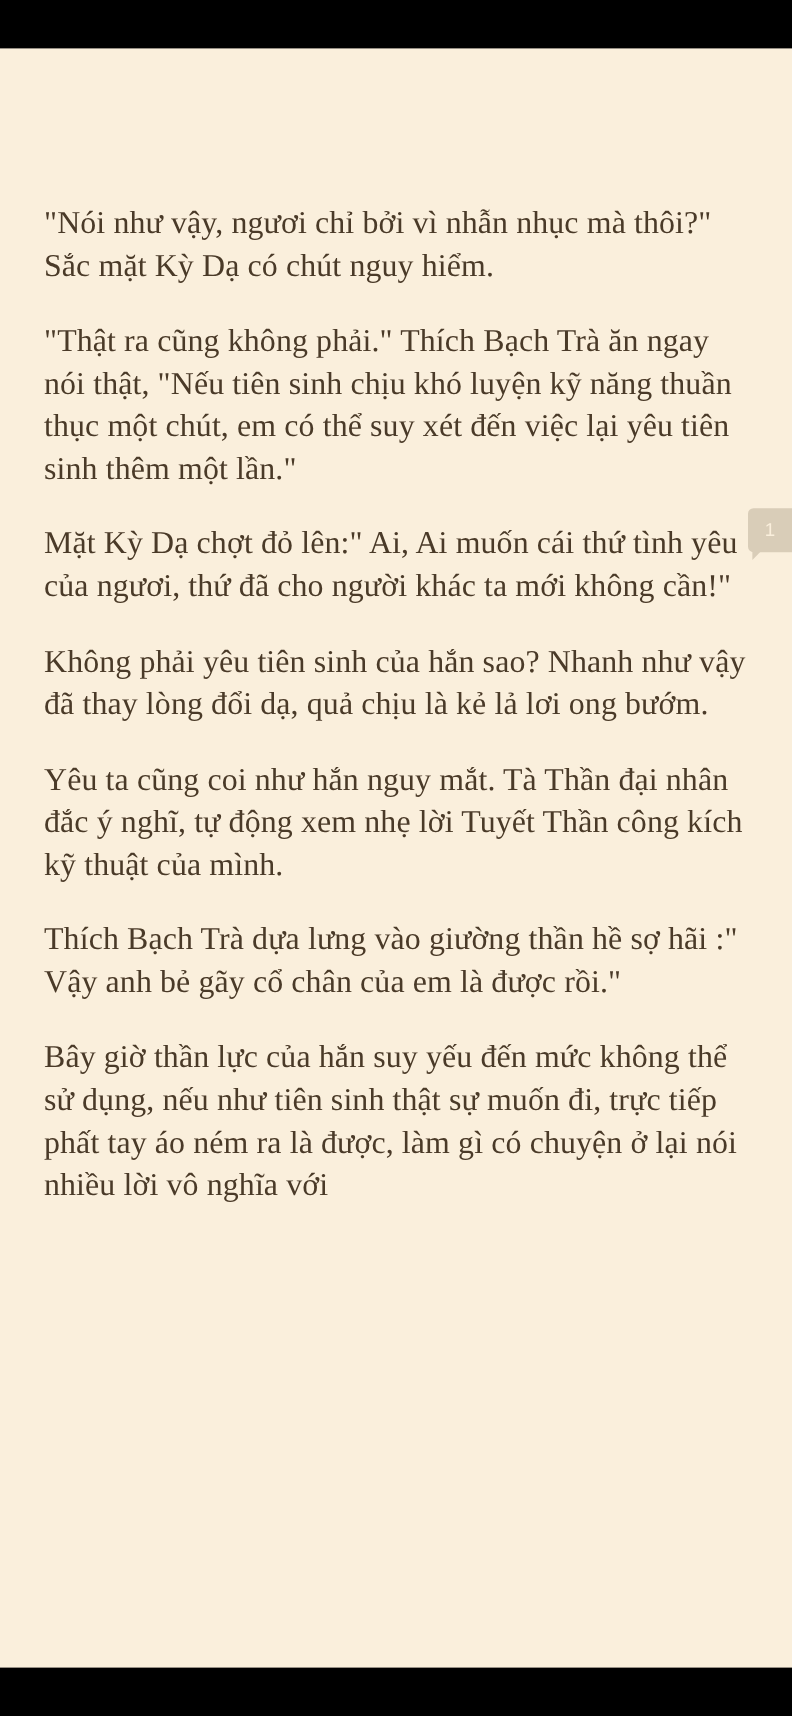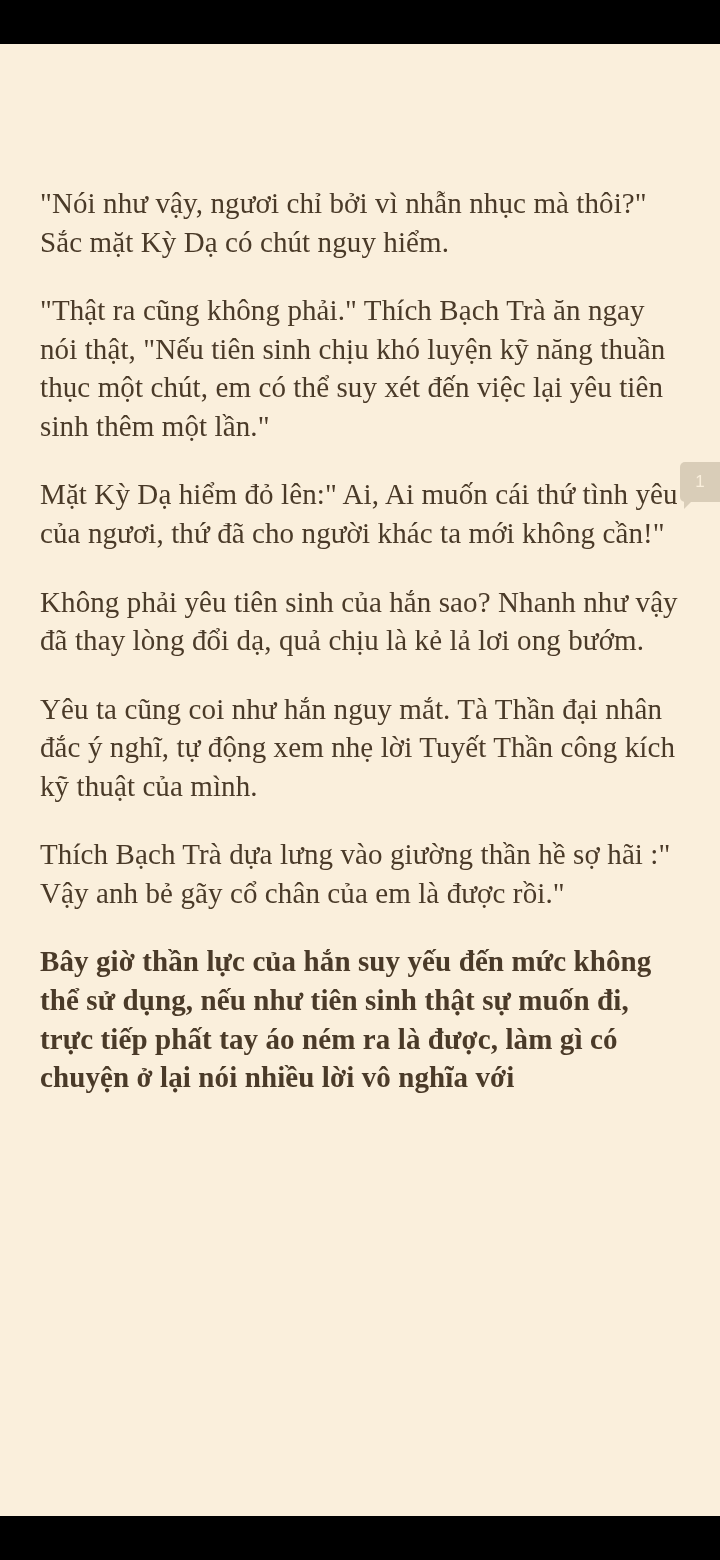--- a/index.html
+++ b/index.html
@@ -38,21 +38,20 @@
   .para {
     font-size: 29px;
     line-height: 1.33;
     color: #4a3a28;
     margin: 0 0 30px 0;
     letter-spacing: 0.1px;
     text-align: left;
   }
   .para:last-child {
     margin-bottom: 0;
-    font-weight: bold;
   }
   .page-badge {
     position: absolute;
     right: 0;
     top: 418px;
     width: 40px;
     height: 40px;
     background: #d9cdb8;
     border-radius: 5px 0 0 5px;
     color: #faefdc;
@@ -83,21 +82,21 @@
 
 <div class="screen">
 
   <div class="status-bar"></div>
 
   <div class="reader">
 
     <div class="page-content">
       <p class="para">"Nói như vậy, ngươi chỉ bởi vì nhẫn nhục mà thôi?" Sắc mặt Kỳ Dạ có chút nguy hiểm.</p>
       <p class="para">"Thật ra cũng không phải." Thích Bạch Trà ăn ngay nói thật, "Nếu tiên sinh chịu khó luyện kỹ năng thuần thục một chút, em có thể suy xét đến việc lại yêu tiên sinh thêm một lần."</p>
-      <p class="para">Mặt Kỳ Dạ hiểm đỏ lên:" Ai, Ai muốn cái thứ tình yêu của ngươi, thứ đã cho người khác ta mới không cần!"</p>
+      <p class="para">Mặt Kỳ Dạ chợt đỏ lên:" Ai, Ai muốn cái thứ tình yêu của ngươi, thứ đã cho người khác ta mới không cần!"</p>
       <p class="para">Không phải yêu tiên sinh của hắn sao? Nhanh như vậy đã thay lòng đổi dạ, quả chịu là kẻ lả lơi ong bướm.</p>
       <p class="para">Yêu ta cũng coi như hắn nguy mắt. Tà Thần đại nhân đắc ý nghĩ, tự động xem nhẹ lời Tuyết Thần công kích kỹ thuật của mình.</p>
       <p class="para">Thích Bạch Trà dựa lưng vào giường thần hề sợ hãi :" Vậy anh bẻ gãy cổ chân của em là được rồi."</p>
       <p class="para">Bây giờ thần lực của hắn suy yếu đến mức không thể sử dụng, nếu như tiên sinh thật sự muốn đi, trực tiếp phất tay áo ném ra là được, làm gì có chuyện ở lại nói nhiều lời vô nghĩa với</p>
     </div>
 
     <div class="page-badge">1</div>
 
   </div>
 

